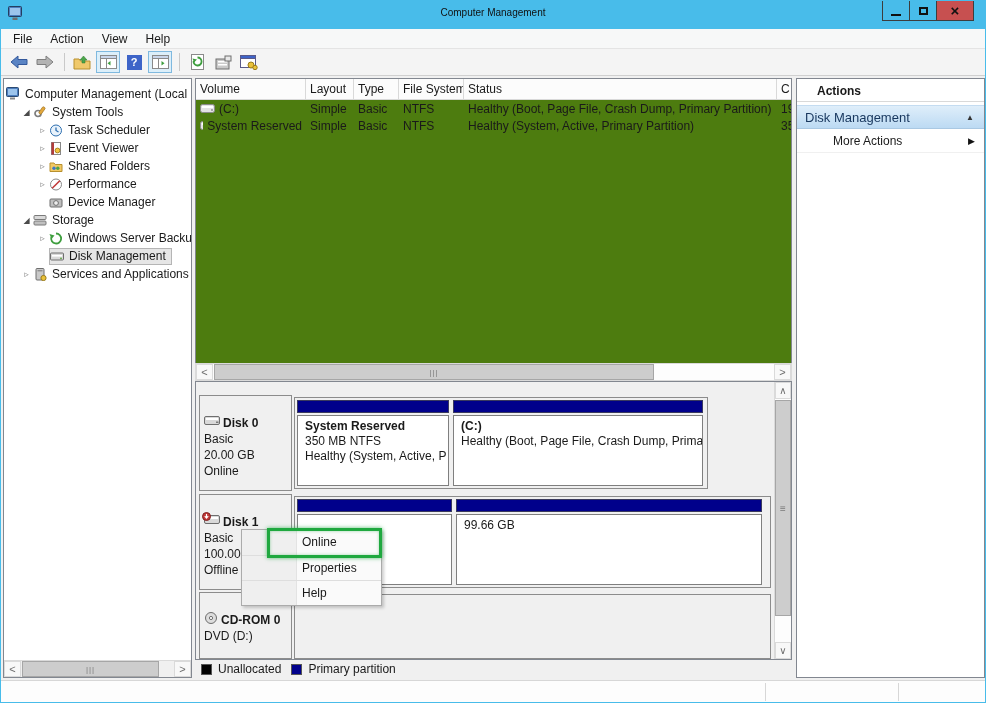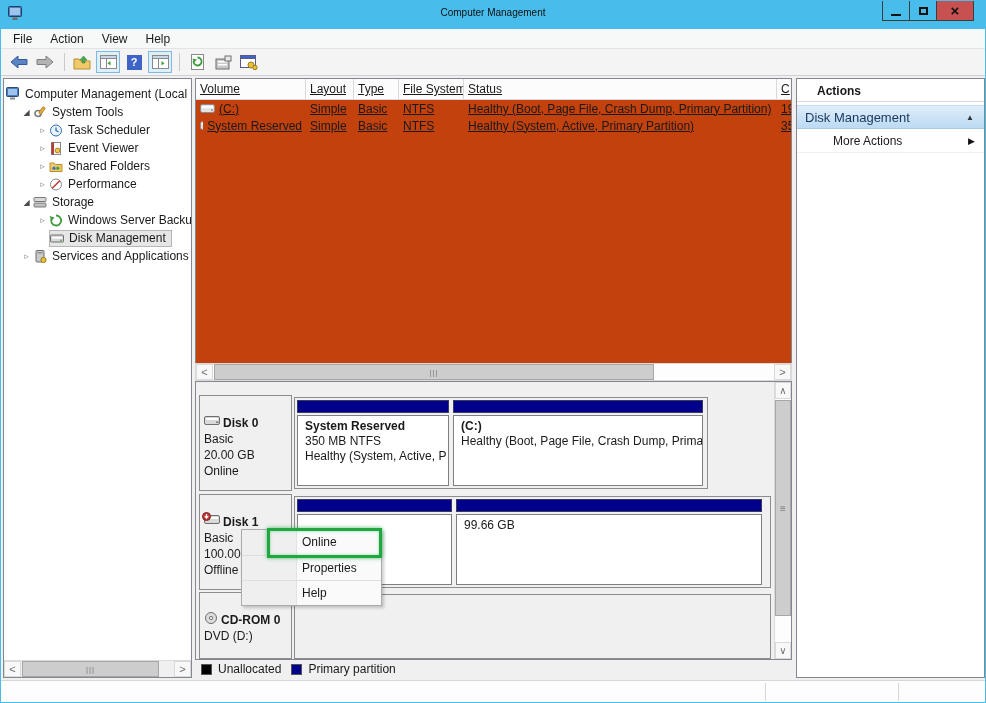--- a/index.html
+++ b/index.html
@@ -54,22 +54,22 @@
 
   
   .tree-hscroll { position:absolute; left:0; bottom:0; width:100%; height:17px; background:#F0F0F0;
                   border-top:1px solid #DADADA; }
   .hs-btn { position:absolute; top:0; width:17px; height:16px; color:#6e6e6e; font-size:11px;
             display:flex; align-items:center; justify-content:center; border:1px solid #DADADA; background:#F8F8F8; }
   .hs-thumb { position:absolute; top:0; height:16px; background:#CDCDCD; border:1px solid #A6A6A6;
               color:#7a7a7a; font-size:8px; letter-spacing:1px; display:flex; align-items:center; justify-content:center; }
 
   
-  .volume-list { position:absolute; left:0; top:0; width:597px; height:357px; background:#c2410c;
-                 border:1px solid #828790; overflow:hidden;text-decoration:underline; }
+  .volume-list { position:absolute; left:0; top:0; width:597px; height:357px; background:#4d7c0f;
+                 border:1px solid #828790; overflow:hidden; }
   .vl-header { display:flex; height:21px; border-bottom:1px solid #D9D9D9; background:#FCFCFC; }
   .vl-hcell { padding:3px 4px; border-right:1px solid #D9D9D9; white-space:nowrap; overflow:hidden; flex:none; }
   .vl-row { display:flex; height:17px; align-items:center; white-space:nowrap; }
   .vl-cell { padding:0 4px; overflow:hidden; flex:none; }
   .c-vol { width:110px; } .c-lay { width:48px; } .c-typ { width:45px; }
   .c-fs { width:65px; } .c-st { width:313px; } .c-cap { width:20px; border-right:none; }
   .vol-cell-inner { display:flex; align-items:center; gap:4px; }
 
   
   .center-hscroll { position:absolute; left:0; top:285px; width:597px; height:18px; background:#FDFDFD;
@@ -285,20 +285,30 @@
       <div class="trow" style="padding-left:32px">
         <span class="texp">▹</span>
         <span class="tico">
             <svg width="14" height="13">
               <circle cx="7" cy="6.5" r="5.5" fill="#FFF" stroke="#8A8A8A"></circle>
               <line x1="3.2" y1="10.3" x2="10.8" y2="2.7" stroke="#C23A3A" stroke-width="1.6"></line>
             </svg>
           </span>
         <span class="tlabel">Performance</span>
       </div>
+      <div class="trow" style="padding-left:32px">
+        <span class="texp"></span>
+        <span class="tico">
+            <svg width="14" height="13">
+              <rect x="1" y="3" width="12" height="8" rx="1" fill="#BFBFBF" stroke="#6E6E6E"></rect>
+              <circle cx="7" cy="7" r="2.4" fill="#EDEDED" stroke="#6E6E6E"></circle>
+            </svg>
+          </span>
+        <span class="tlabel">Device Manager</span>
+      </div>
       <div class="trow" style="padding-left:16px">
         <span class="texp exp">◢</span>
         <span class="tico">
             <svg width="14" height="13">
               <rect x="1" y="1.5" width="12" height="4" rx="1" fill="#D9D9D9" stroke="#7A7A7A"></rect>
               <rect x="1" y="7" width="12" height="4" rx="1" fill="#C0C0C0" stroke="#7A7A7A"></rect>
             </svg>
           </span>
         <span class="tlabel">Storage</span>
       </div>

